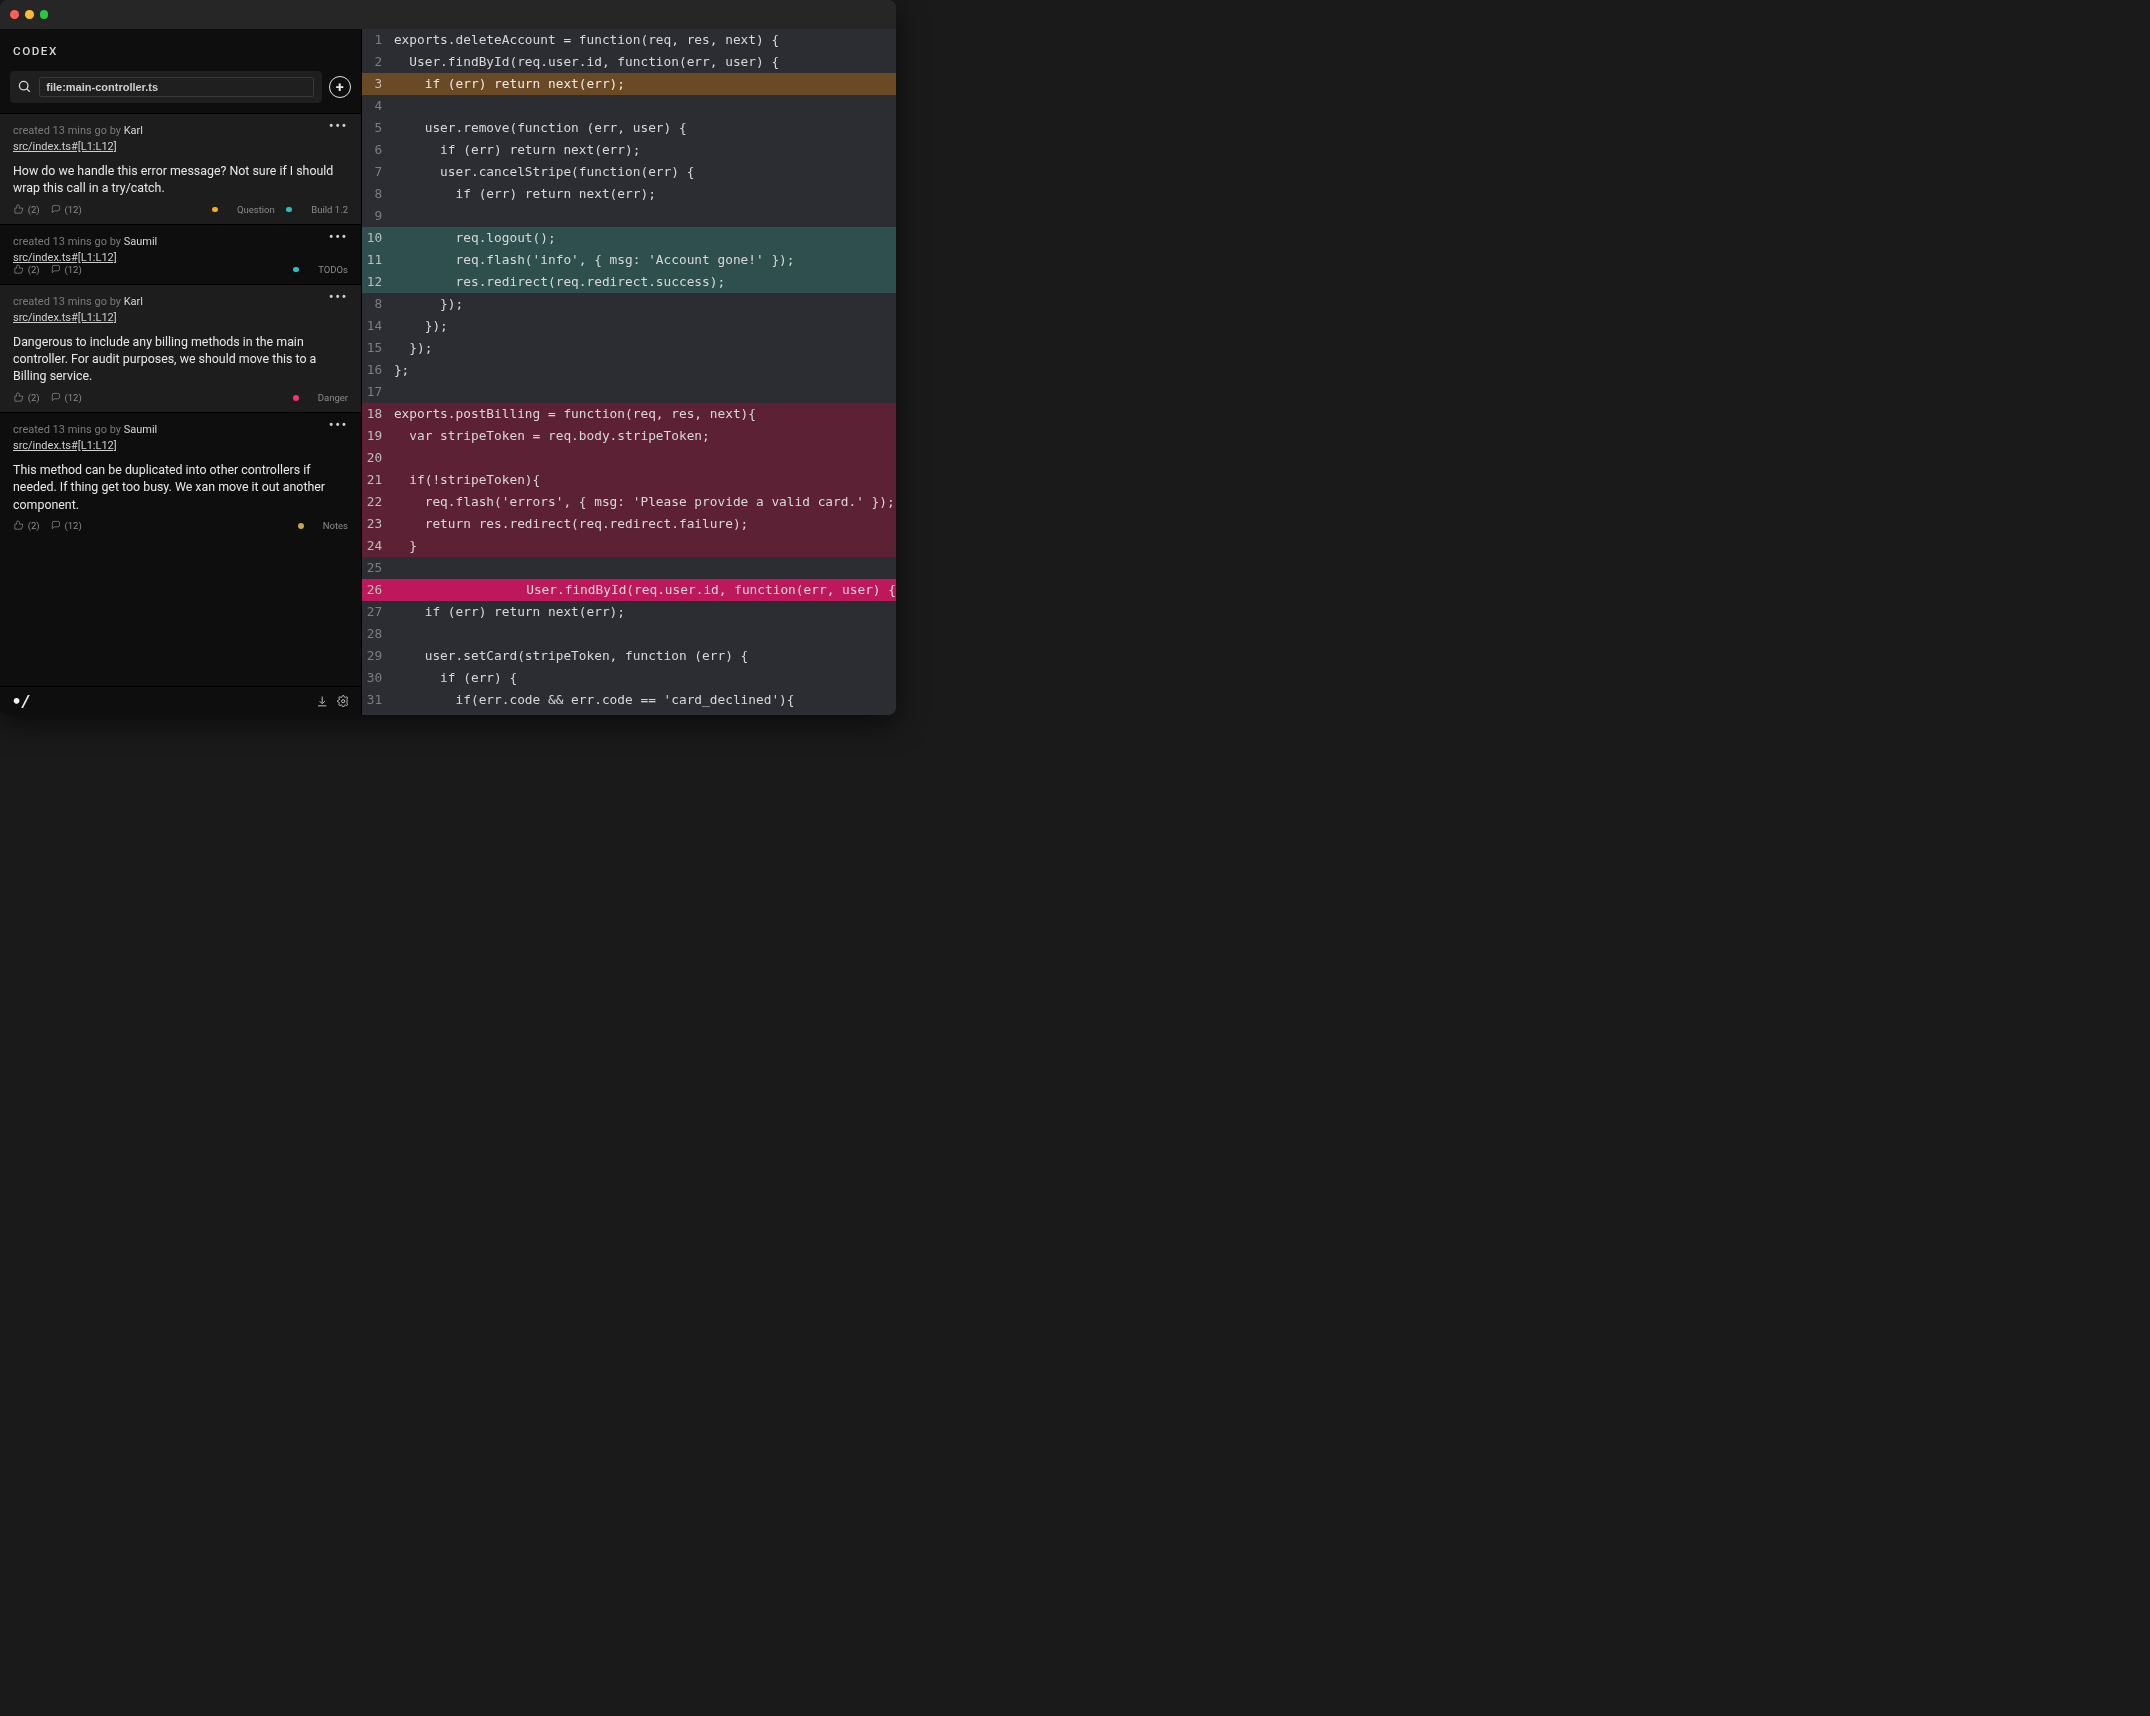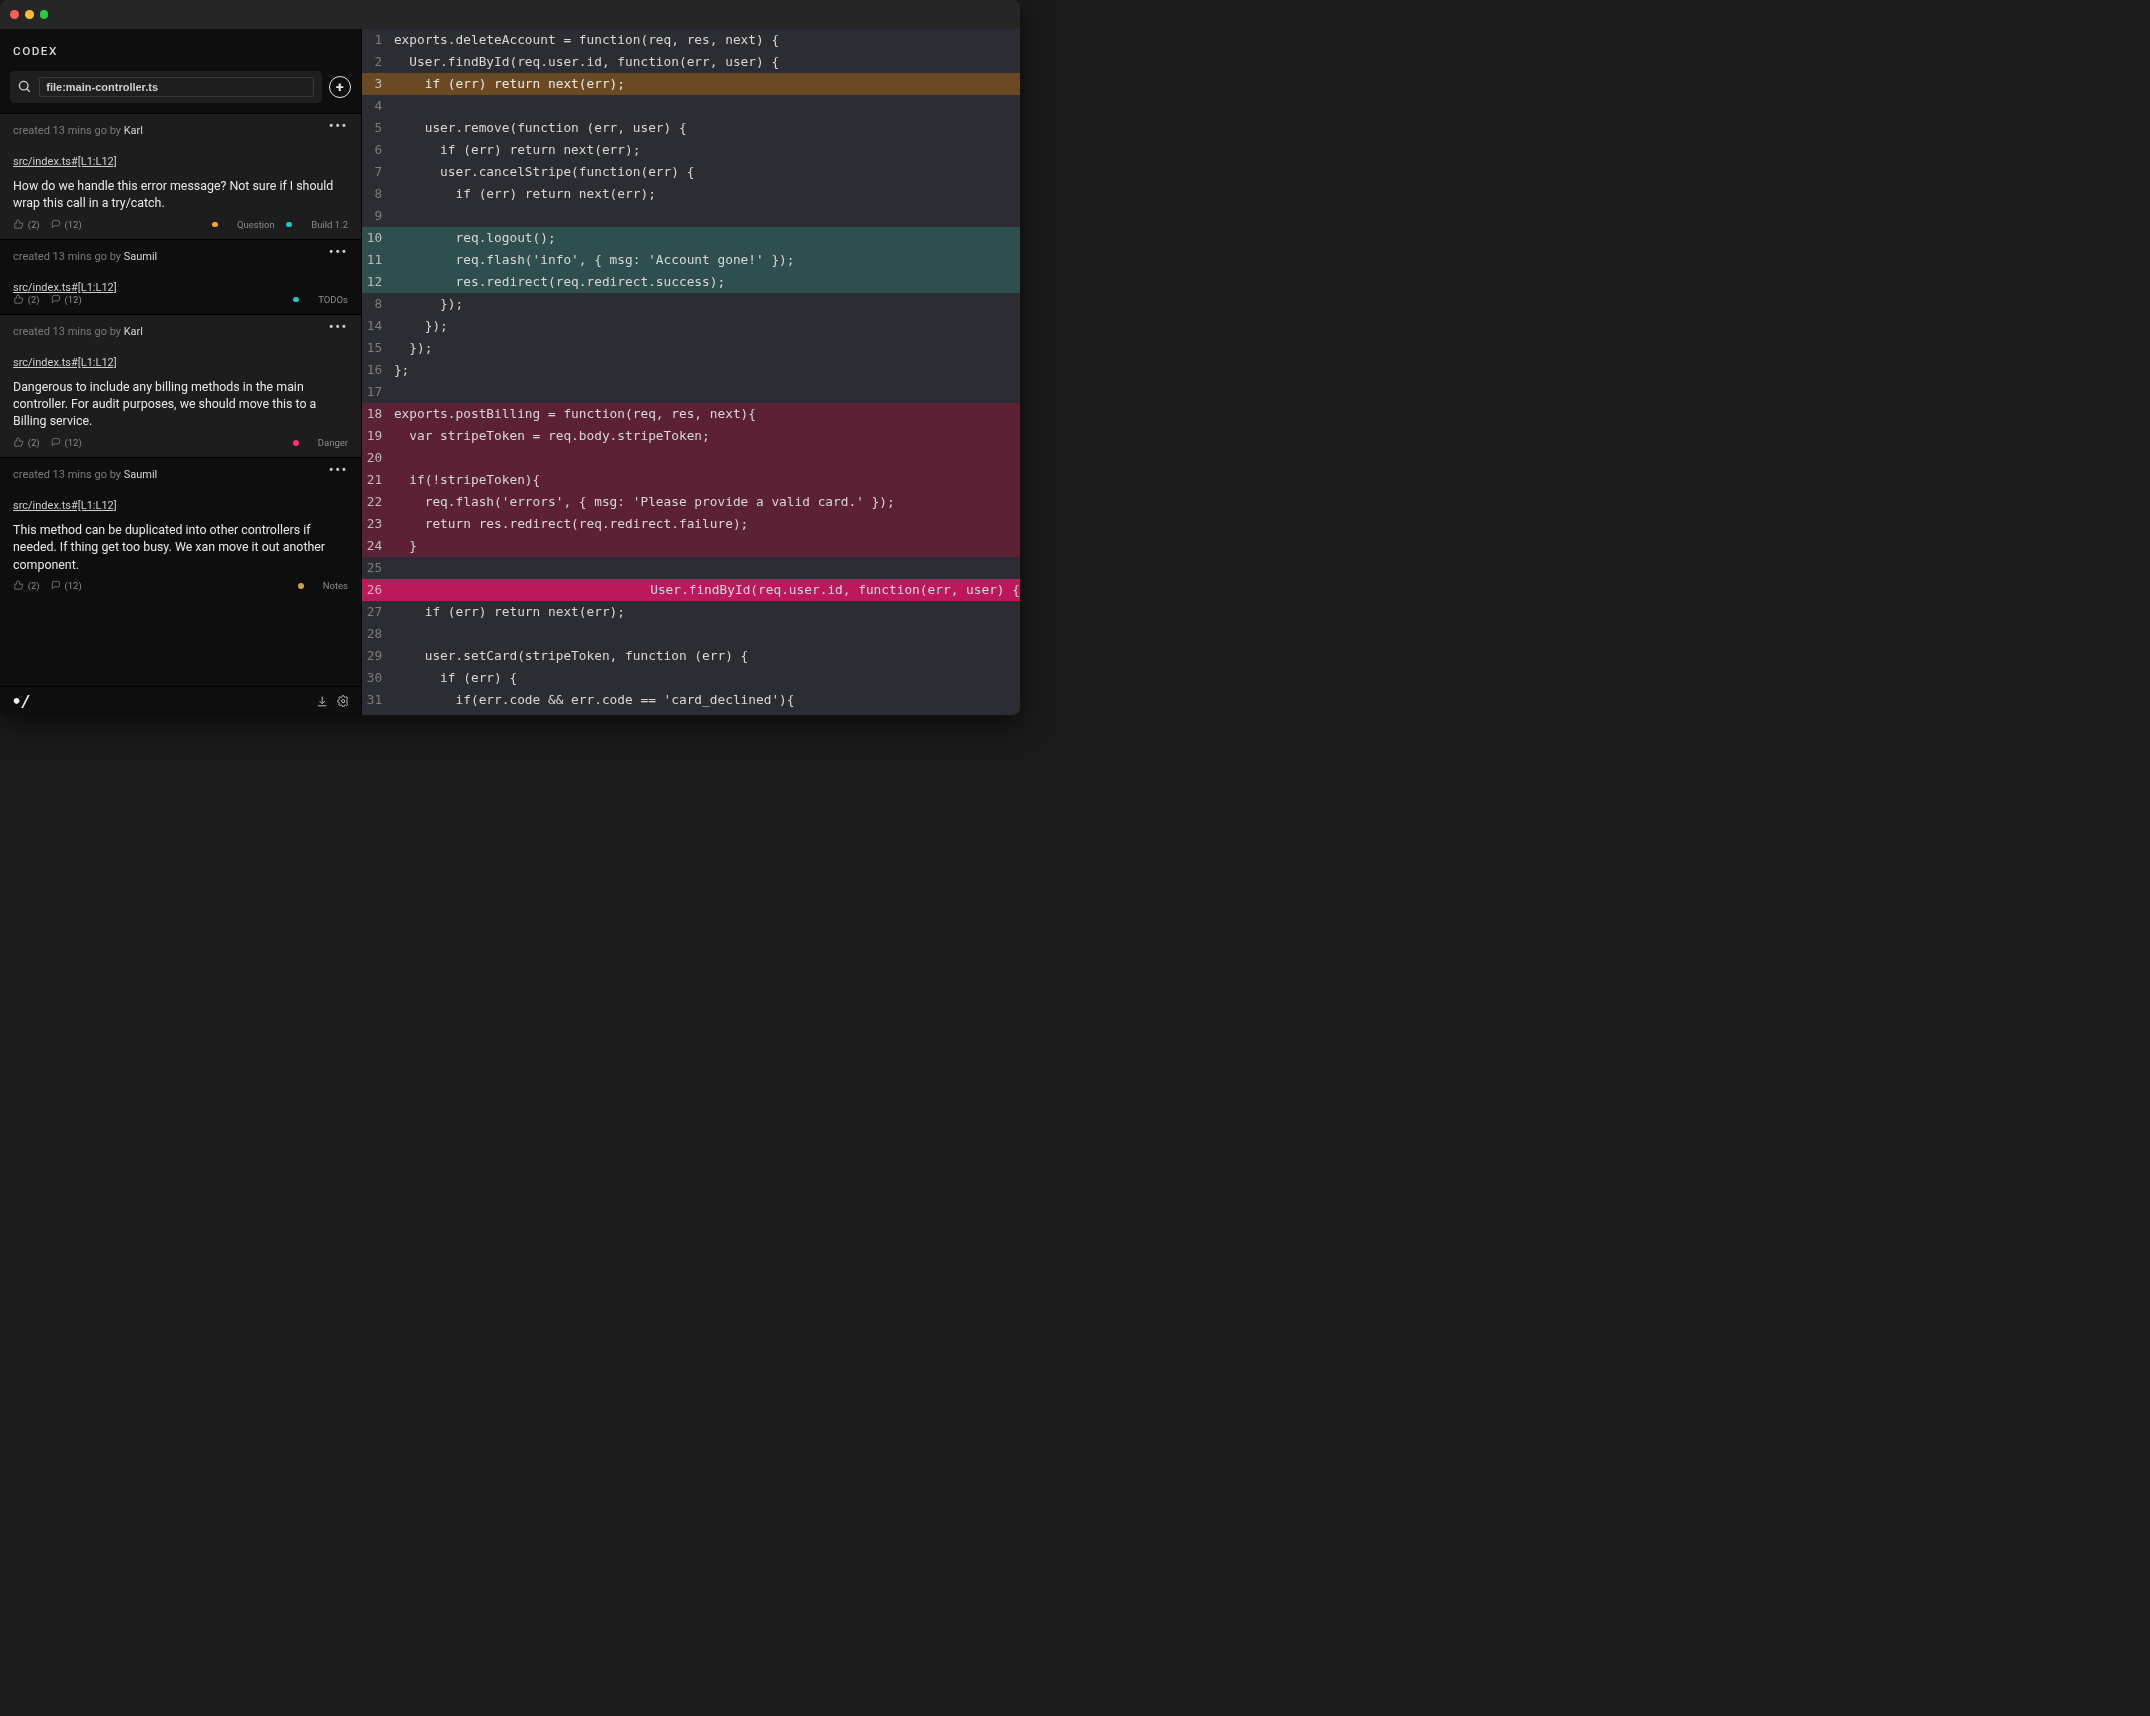--- a/index.html
+++ b/index.html
@@ -4,21 +4,21 @@
 <style>
   * { box-sizing: border-box; margin: 0; padding: 0; }
   html, body { width: 100%; height: 100%; }
   body {
     font-family: -apple-system, BlinkMacSystemFont, "Segoe UI", Roboto, sans-serif;
     background: #1a1a1a;
     color: #cfcfcf;
     overflow: hidden;
   }
   .window {
-    width: 1020px;
+    width: 896px;
     height: 715px;
     background: #1c1c1c;
     border-radius: 7.3px;
     overflow: hidden;
     display: flex;
     flex-direction: column;
     box-shadow: 0 7.3px 29px rgba(0,0,0,.6);
   }
   .titlebar {
     height: 29px;
@@ -92,21 +92,21 @@
   }
   .notes-list { flex:1; overflow-y:auto; }
   .note-card {
     padding: 10.2px 13px 8.8px 13px;
     border-top:0.7px solid #000;
     position:relative;
   }
   .note-card.alt { background:#1d1d1d; }
   .note-meta { font-size:11px; color:#7a7a7a; }
   .note-meta .author { color:#d6d6d6; }
-  .note-link { color:#cfcfcf; font-size:11px; text-decoration:underline; display:inline-block; margin-top:18px;}
+  .note-link { color:#cfcfcf; font-size:11px; text-decoration:underline; display:inline-block; margin-top:3px;}
   .note-text { color:#e8e8e8; font-size:12.4px; line-height:1.4; margin:8.8px 0 7.3px 0; }
   .note-footer { display:flex; align-items:center; font-size:9.5px; color:#8a8a8a; }
   .foot-left { display:flex; gap:10.2px; align-items:center; }
   .foot-item { display:flex; gap:3.7px; align-items:center; }
   .foot-icon { width:11px; height:11px; stroke:#8a8a8a; fill:none; stroke-width:1.6; }
   .foot-right { margin-left:auto; display:flex; gap:11.7px; align-items:center; }
   .tag { display:flex; align-items:center; gap:19px; font-size:9.5px; }
   .tag .tdot { width:5.9px; height:5.9px; border-radius:50%; }
   .ellipsis {
     position:absolute; top:8.8px; right:13px;

